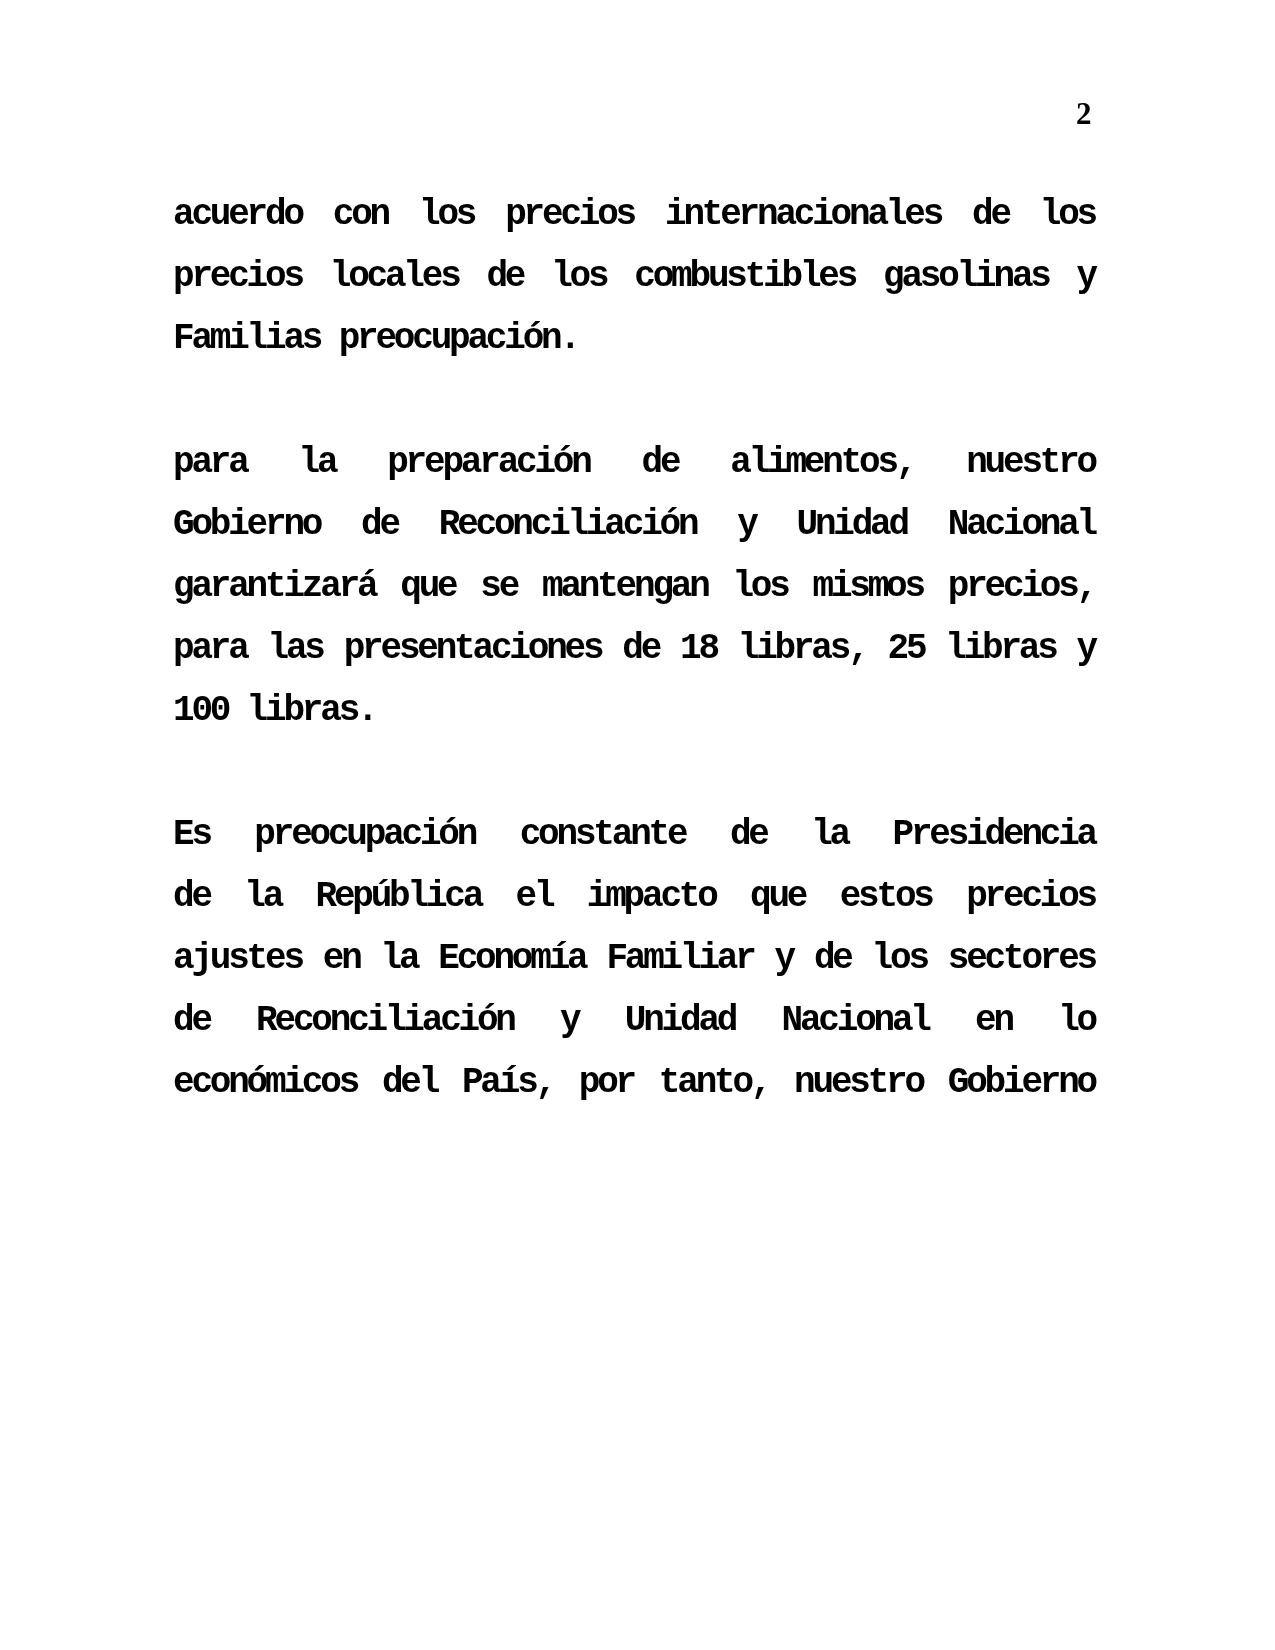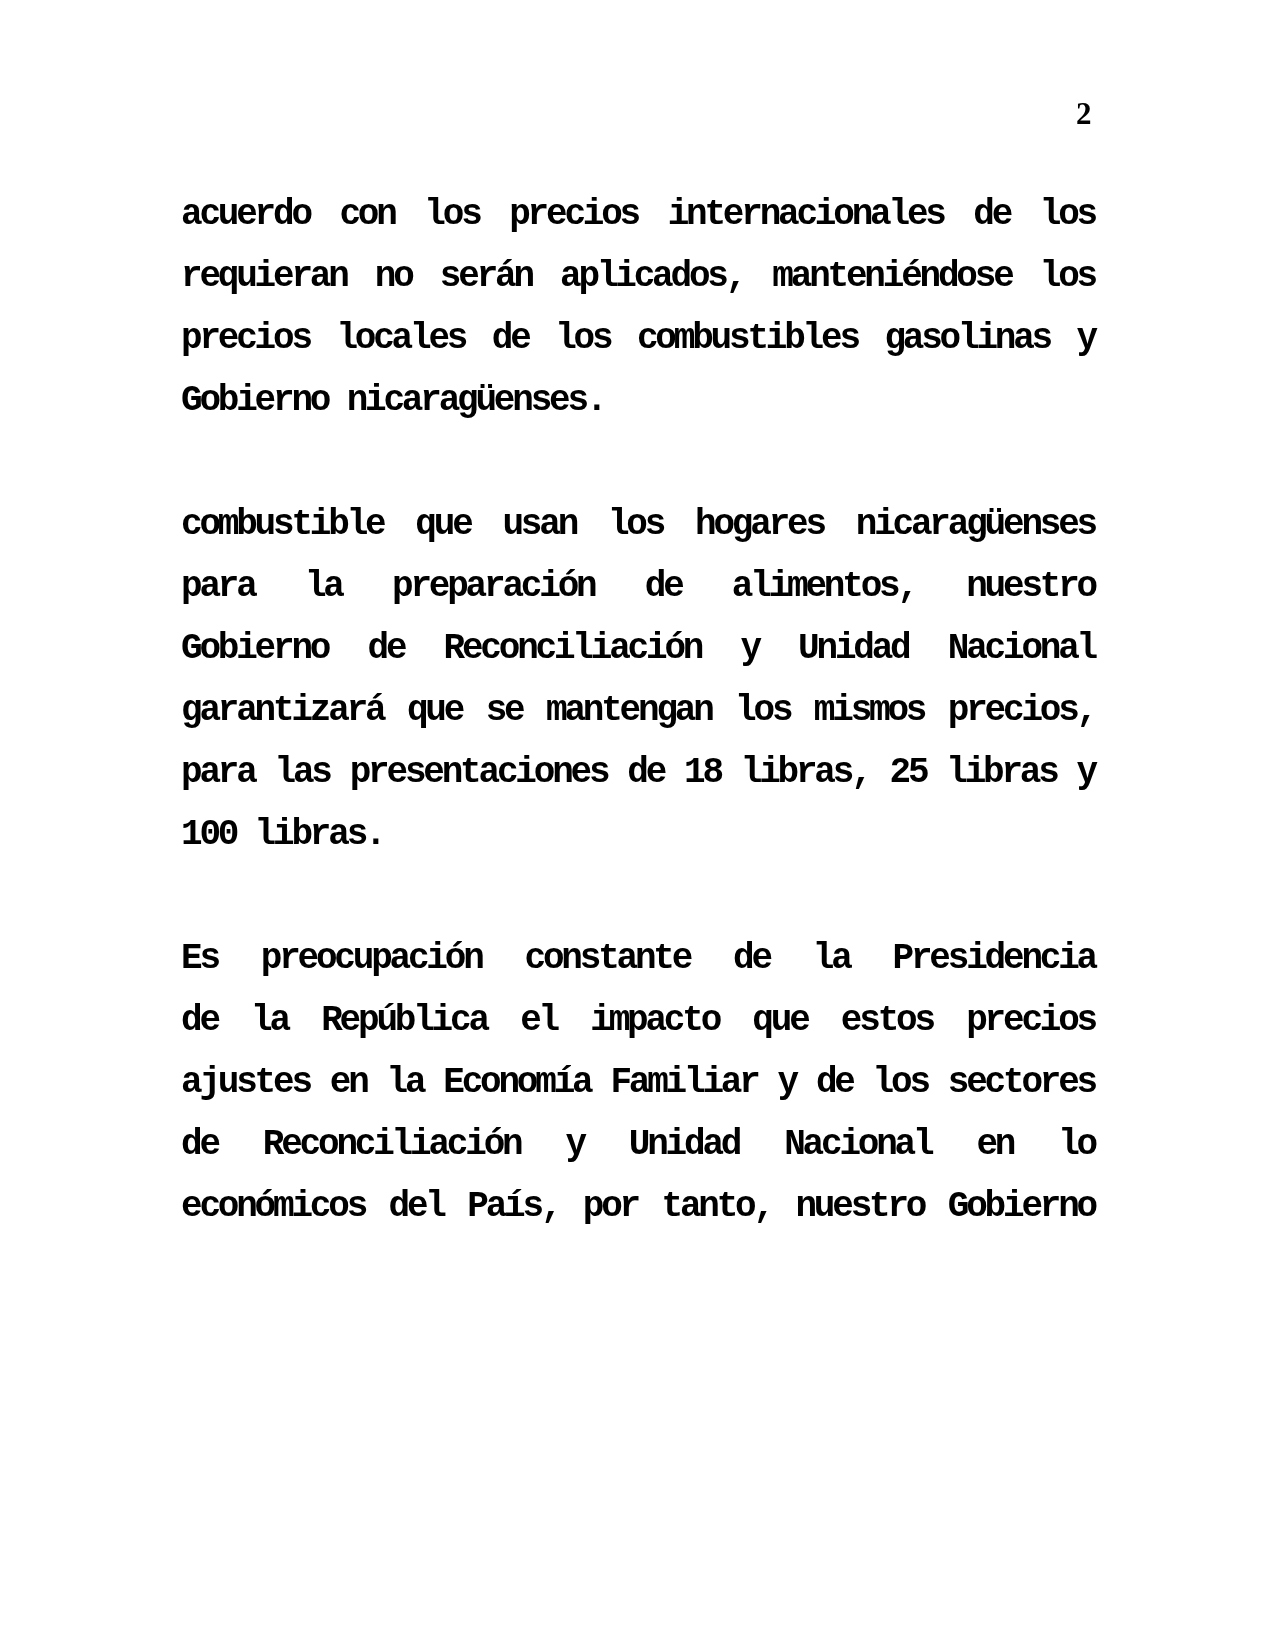--- a/index.html
+++ b/index.html
@@ -31,21 +31,21 @@
     top: 184px;
     width: 922px;
     font-family: "Liberation Mono", "DejaVu Sans Mono", monospace;
     font-weight: 700;
     font-size: 36px;
     line-height: 62px;
     letter-spacing: -3.2px;
     color: #000000;
   }
   .paragraph {
-    margin: 0 0 62px 8px;
+    margin: 0 0 62px 0;
   }
   .line {
     height: 62px;
     white-space: nowrap;
     text-align: justify;
     text-align-last: justify;
   }
   .line.last-left {
     text-align: left;
     text-align-last: left;
@@ -55,27 +55,25 @@
 <body>
 
 <div class="page">
 
   <div class="page-number">2</div>
 
   <div class="text-block">
 
     <div class="paragraph">
       <div class="line">acuerdo con los precios internacionales de los</div>
-      <div class="line">requieran no serán aplicados, manteniéndose los</div>
       <div class="line">precios locales de los combustibles gasolinas y</div>
-      <div class="line last-left">Gobierno nicaragüenses.</div>
+      <div class="line last-left">Familias preocupación.</div>
     </div>
 
     <div class="paragraph">
-      <div class="line">combustible que usan los hogares nicaragüenses</div>
       <div class="line">para la preparación de alimentos, nuestro</div>
       <div class="line">Gobierno de Reconciliación y Unidad Nacional</div>
       <div class="line">garantizará que se mantengan los mismos precios,</div>
       <div class="line">para las presentaciones de 18 libras, 25 libras y</div>
       <div class="line last-left">100 libras.</div>
     </div>
 
     <div class="paragraph">
       <div class="line">Es preocupación constante de la Presidencia</div>
       <div class="line">de la República el impacto que estos precios</div>

